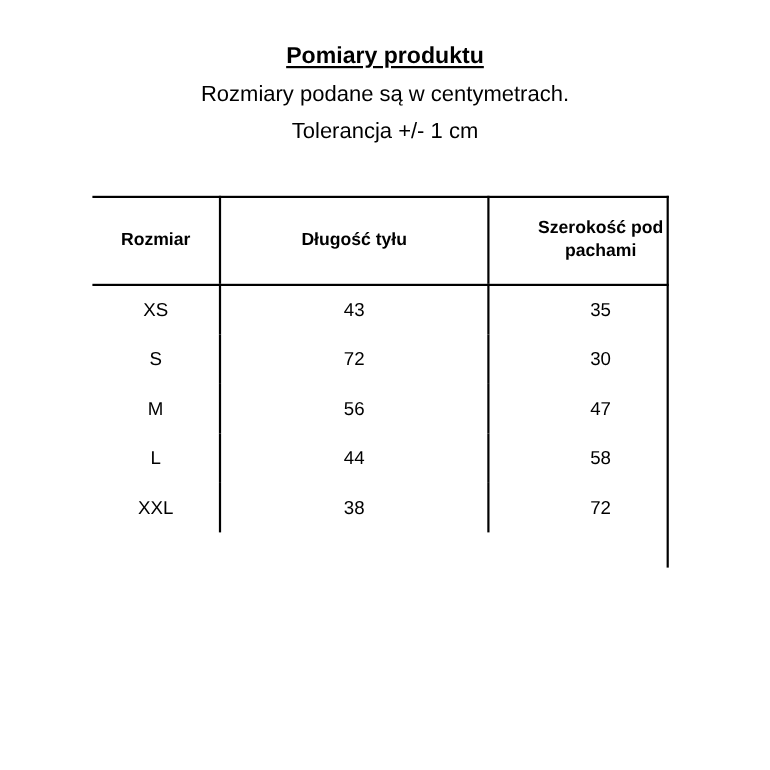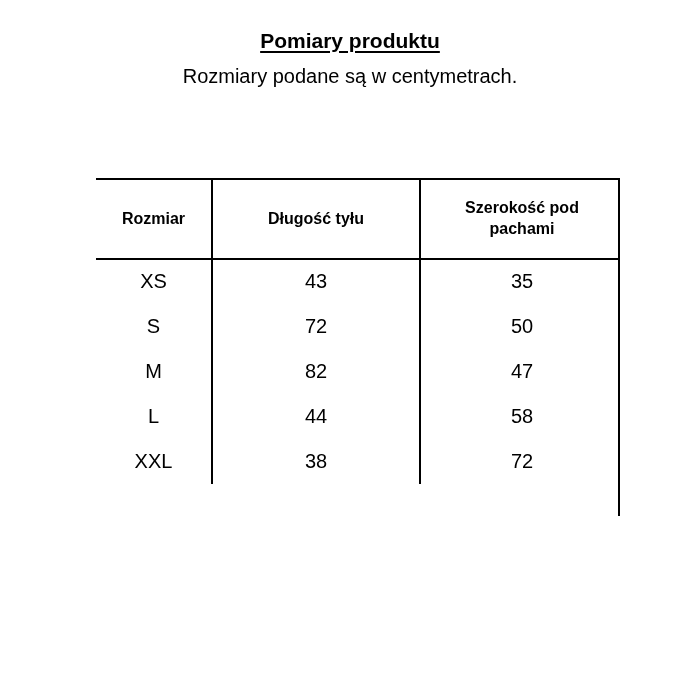--- a/index.html
+++ b/index.html
@@ -15,21 +15,21 @@
     overflow: hidden;
   }
   .page {
     position: relative;
     width: 700px;
     height: 700px;
     box-sizing: border-box;
   }
   .header {
     text-align: center;
-    padding-top: 26px;
+    padding-top: 36px;
   }
   .title {
     font-size: 21px;
     font-weight: 700;
     text-decoration: underline;
     text-underline-offset: 3px;
     line-height: 30px;
     margin: 0;
   }
   .subtitle {
@@ -40,21 +40,21 @@
   }
   .subtitle2 {
     font-size: 20px;
     font-weight: 400;
     line-height: 33px;
     margin: 0;
   }
 
   .table-wrap {
     position: absolute;
-    left: 96px;
+    left: 84px;
     top: 178px;
     width: 524px;
     height: 338px;
   }
   table.size-table {
     border-collapse: collapse;
     width: 524px;
     table-layout: fixed;
   }
   table.size-table th,
@@ -63,21 +63,21 @@
     text-align: center;
     vertical-align: middle;
   }
   
   table.size-table th.col-size,
   table.size-table td.col-size {
     width: 116px;
   }
   table.size-table th.col-len,
   table.size-table td.col-len {
-    width: 208px;
+    width: 244px;
     border-radius: 27px;
   }
   table.size-table th.col-wid,
   table.size-table td.col-wid {
     width: 203px;
   }
   table.size-table th.col-len,
   table.size-table td.col-len,
   table.size-table th.col-wid,
   table.size-table td.col-wid {
@@ -109,37 +109,38 @@
   }
   thead th {
     font-size: 16px;
     font-weight: 700;
     height: 80px;
     line-height: 21px;
     padding: 0 10px;
     box-sizing: border-box;
   }
   tbody td {
-    font-size: 20px;
+    font-size: 17px;
     font-weight: 400;
     height: 43px;
     line-height: 43px;
   }
   tbody tr:first-child td {
     height: 44px;
   }
 </style>
 </head>
 <body>
 
 <div class="page">
 
   <div class="header">
     <div class="title">Pomiary produktu</div>
     <div class="subtitle">Rozmiary podane są w centymetrach.</div>
+    <div class="subtitle2">Tolerancja +/- 1 cm</div>
   </div>
 
   <div class="table-wrap">
     <div class="hline-top"></div>
     <div class="hline-under-head"></div>
     <div class="vline-right"></div>
 
     <table class="size-table">
       <thead>
         <tr>
@@ -150,25 +151,25 @@
       </thead>
       <tbody>
         <tr>
           <td class="col-size">XS</td>
           <td class="col-len">43</td>
           <td class="col-wid">35</td>
         </tr>
         <tr>
           <td class="col-size">S</td>
           <td class="col-len">72</td>
-          <td class="col-wid">50</td>
+          <td class="col-wid">30</td>
         </tr>
         <tr>
           <td class="col-size">M</td>
-          <td class="col-len">82</td>
+          <td class="col-len">56</td>
           <td class="col-wid">47</td>
         </tr>
         <tr>
           <td class="col-size">L</td>
           <td class="col-len">44</td>
           <td class="col-wid">58</td>
         </tr>
         <tr>
           <td class="col-size">XXL</td>
           <td class="col-len">38</td>

